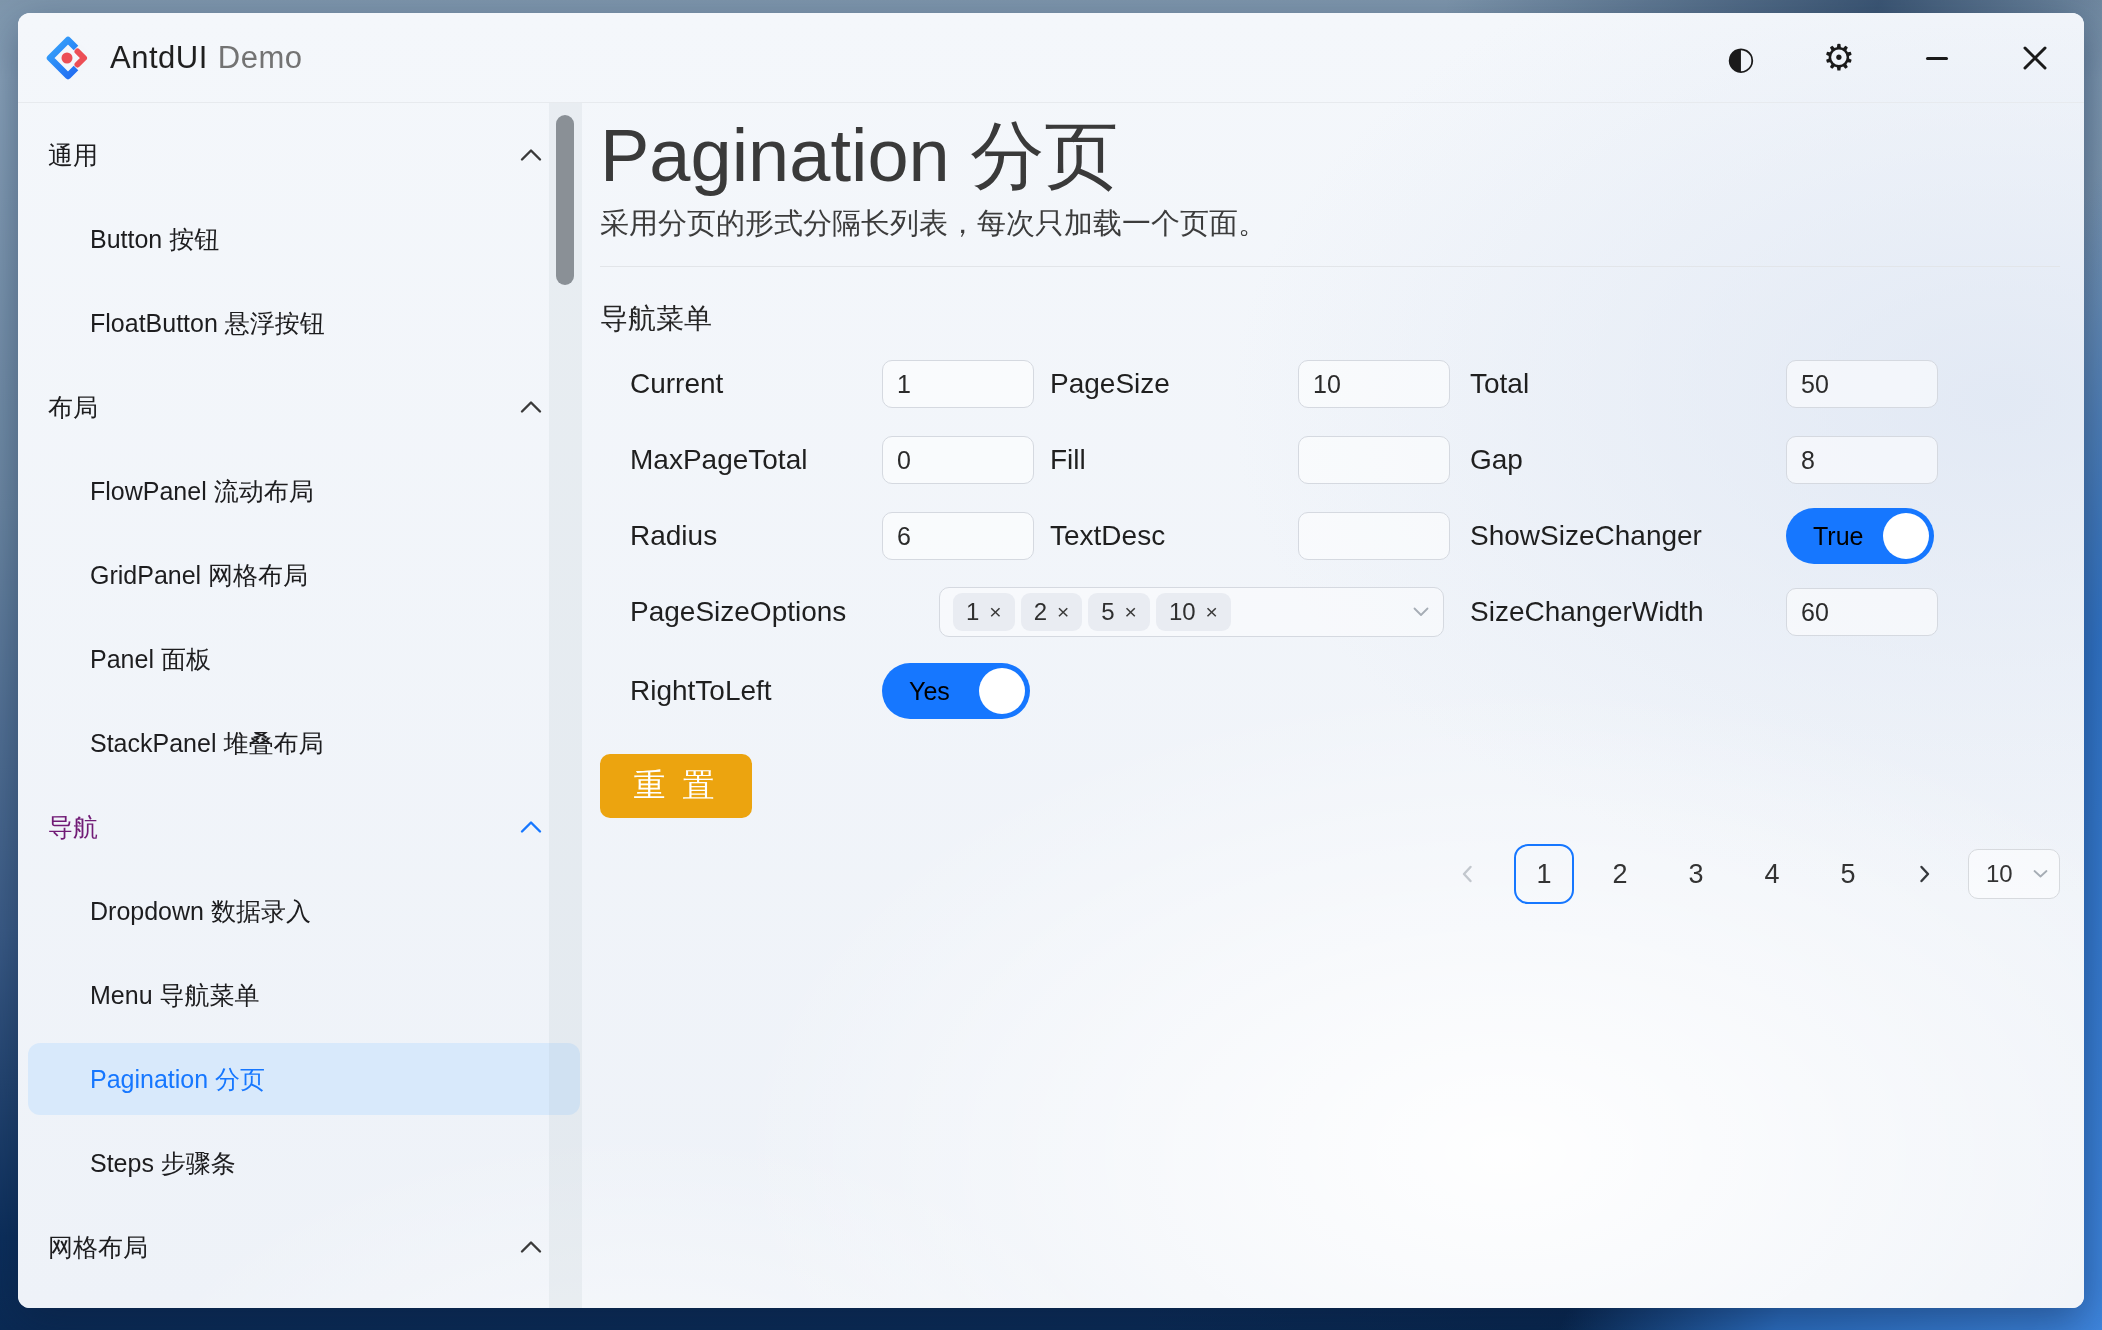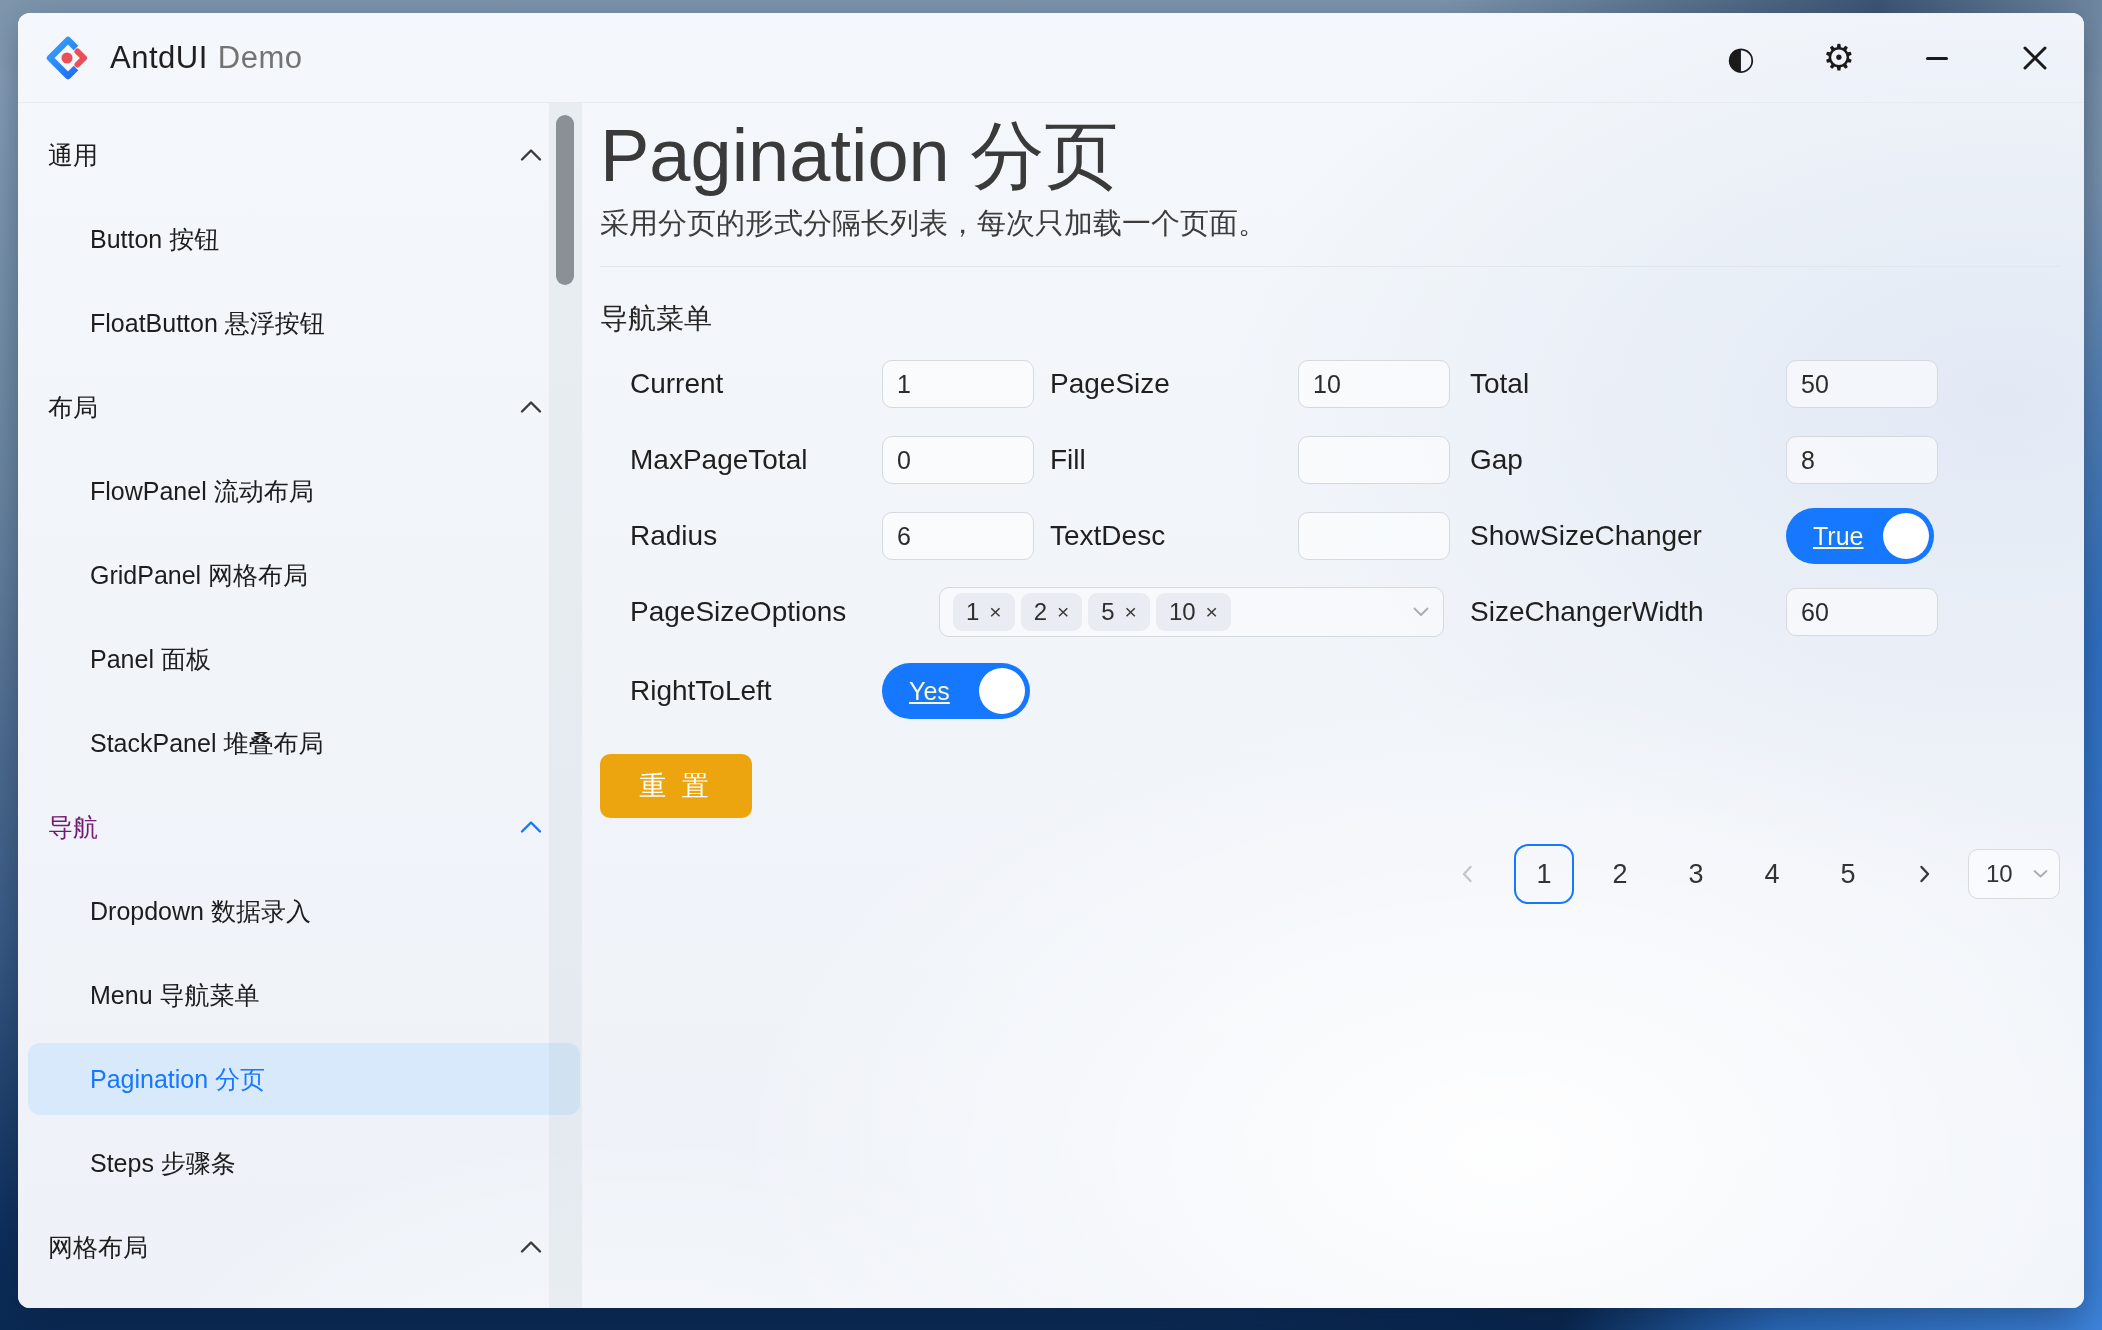--- a/index.html
+++ b/index.html
@@ -71,35 +71,35 @@
   .clabel { font-size:28px; color:#1f1f1f; }
   .w-l1 { width:252px; } .w-l2 { width:248px; margin-left:16px; } .w-l3 { width:316px; margin-left:20px; }
   .w-l1b { width:309px; }
 
   .tbox { width:152px; height:48px; border:1.5px solid #d5d9e0; border-radius:10px;
     background:rgba(255,255,255,.55); font-size:25px; color:#2b2b2b; padding:0 14px;
     font-family:"Liberation Sans","DejaVu Sans",sans-serif; outline:none; }
 
   .toggle { position:relative; width:148px; height:56px; border-radius:28px; background:#1677ff;
     display:flex; align-items:center; }
-  .toggle .t-label { color:#fef9c3; font-size:25px; margin-left:27px;text-decoration:underline; }
+  .toggle .t-label { color:#000000; font-size:25px; margin-left:27px; }
   .toggle .knob { position:absolute; right:5px; top:5px; width:46px; height:46px;
     border-radius:50%; background:#fff; }
 
   .mselect { position:relative; width:505px; height:50px; border:1.5px solid #d5d9e0;
     border-radius:10px; background:rgba(255,255,255,.45); display:flex; align-items:center;
     padding:0 40px 0 7px; }
   .tag { height:38px; display:flex; align-items:center; background:#e9ecf2; border-radius:9px;
     padding:0 13px; margin-left:6px; }
   .tag .t-txt { font-size:24px; color:#2f2f2f; }
   .tag .t-x { font-size:21px; color:#3a3a3a; margin-left:10px; }
   .mselect .dd { position:absolute; right:14px; top:50%; transform:translateY(-50%); }
 
   .reset-btn { margin-top:22px; width:152px; height:64px; border:none; border-radius:10px;
-    background:#eca40f; color:#fff; font-size:27px; letter-spacing:4px; cursor:default;
+    background:#eca40f; color:#fff; font-size:32px; letter-spacing:4px; cursor:default;
     font-family:"Liberation Sans","DejaVu Sans",sans-serif; }
 
   
   .pager { margin-top:26px; display:flex; justify-content:flex-end; align-items:center; }
   .pg-slot { width:60px; height:60px; display:flex; align-items:center; justify-content:center;
     font-size:27px; color:#333; border-radius:14px; }
   .pg-slot + .pg-slot { margin-left:16px; }
   .pg-current { border:2px solid #1677ff; }
   .pg-select { position:relative; margin-left:14px; width:92px; height:50px;
     border:1.5px solid #d7dade; border-radius:10px; background:rgba(255,255,255,.5);

